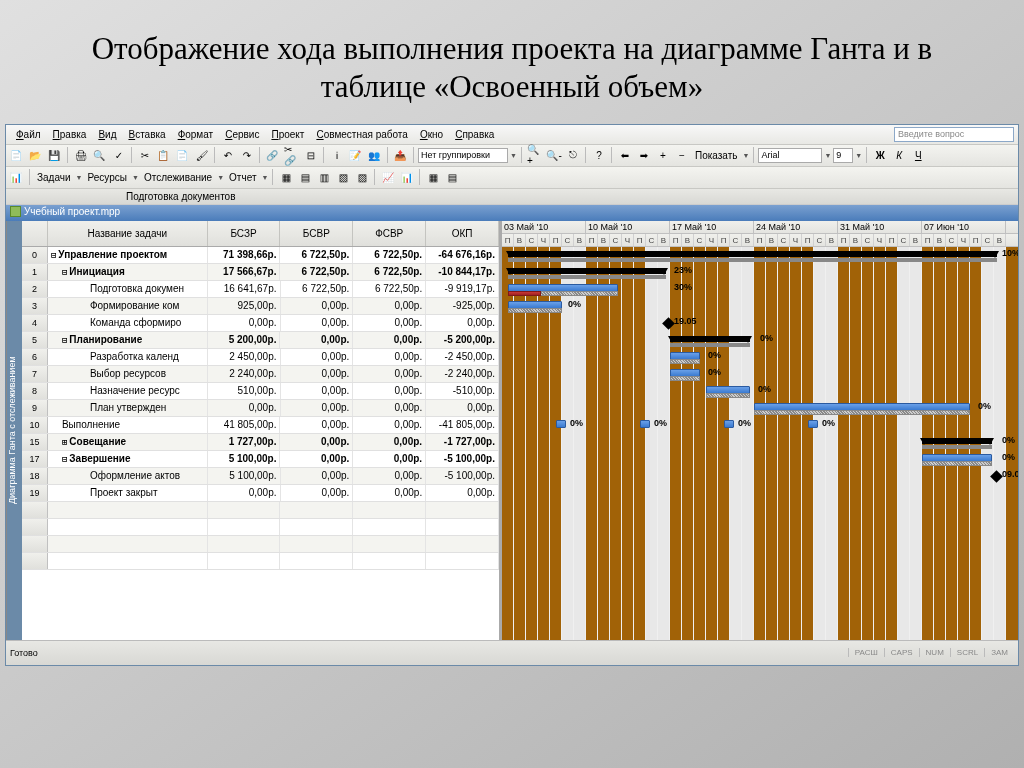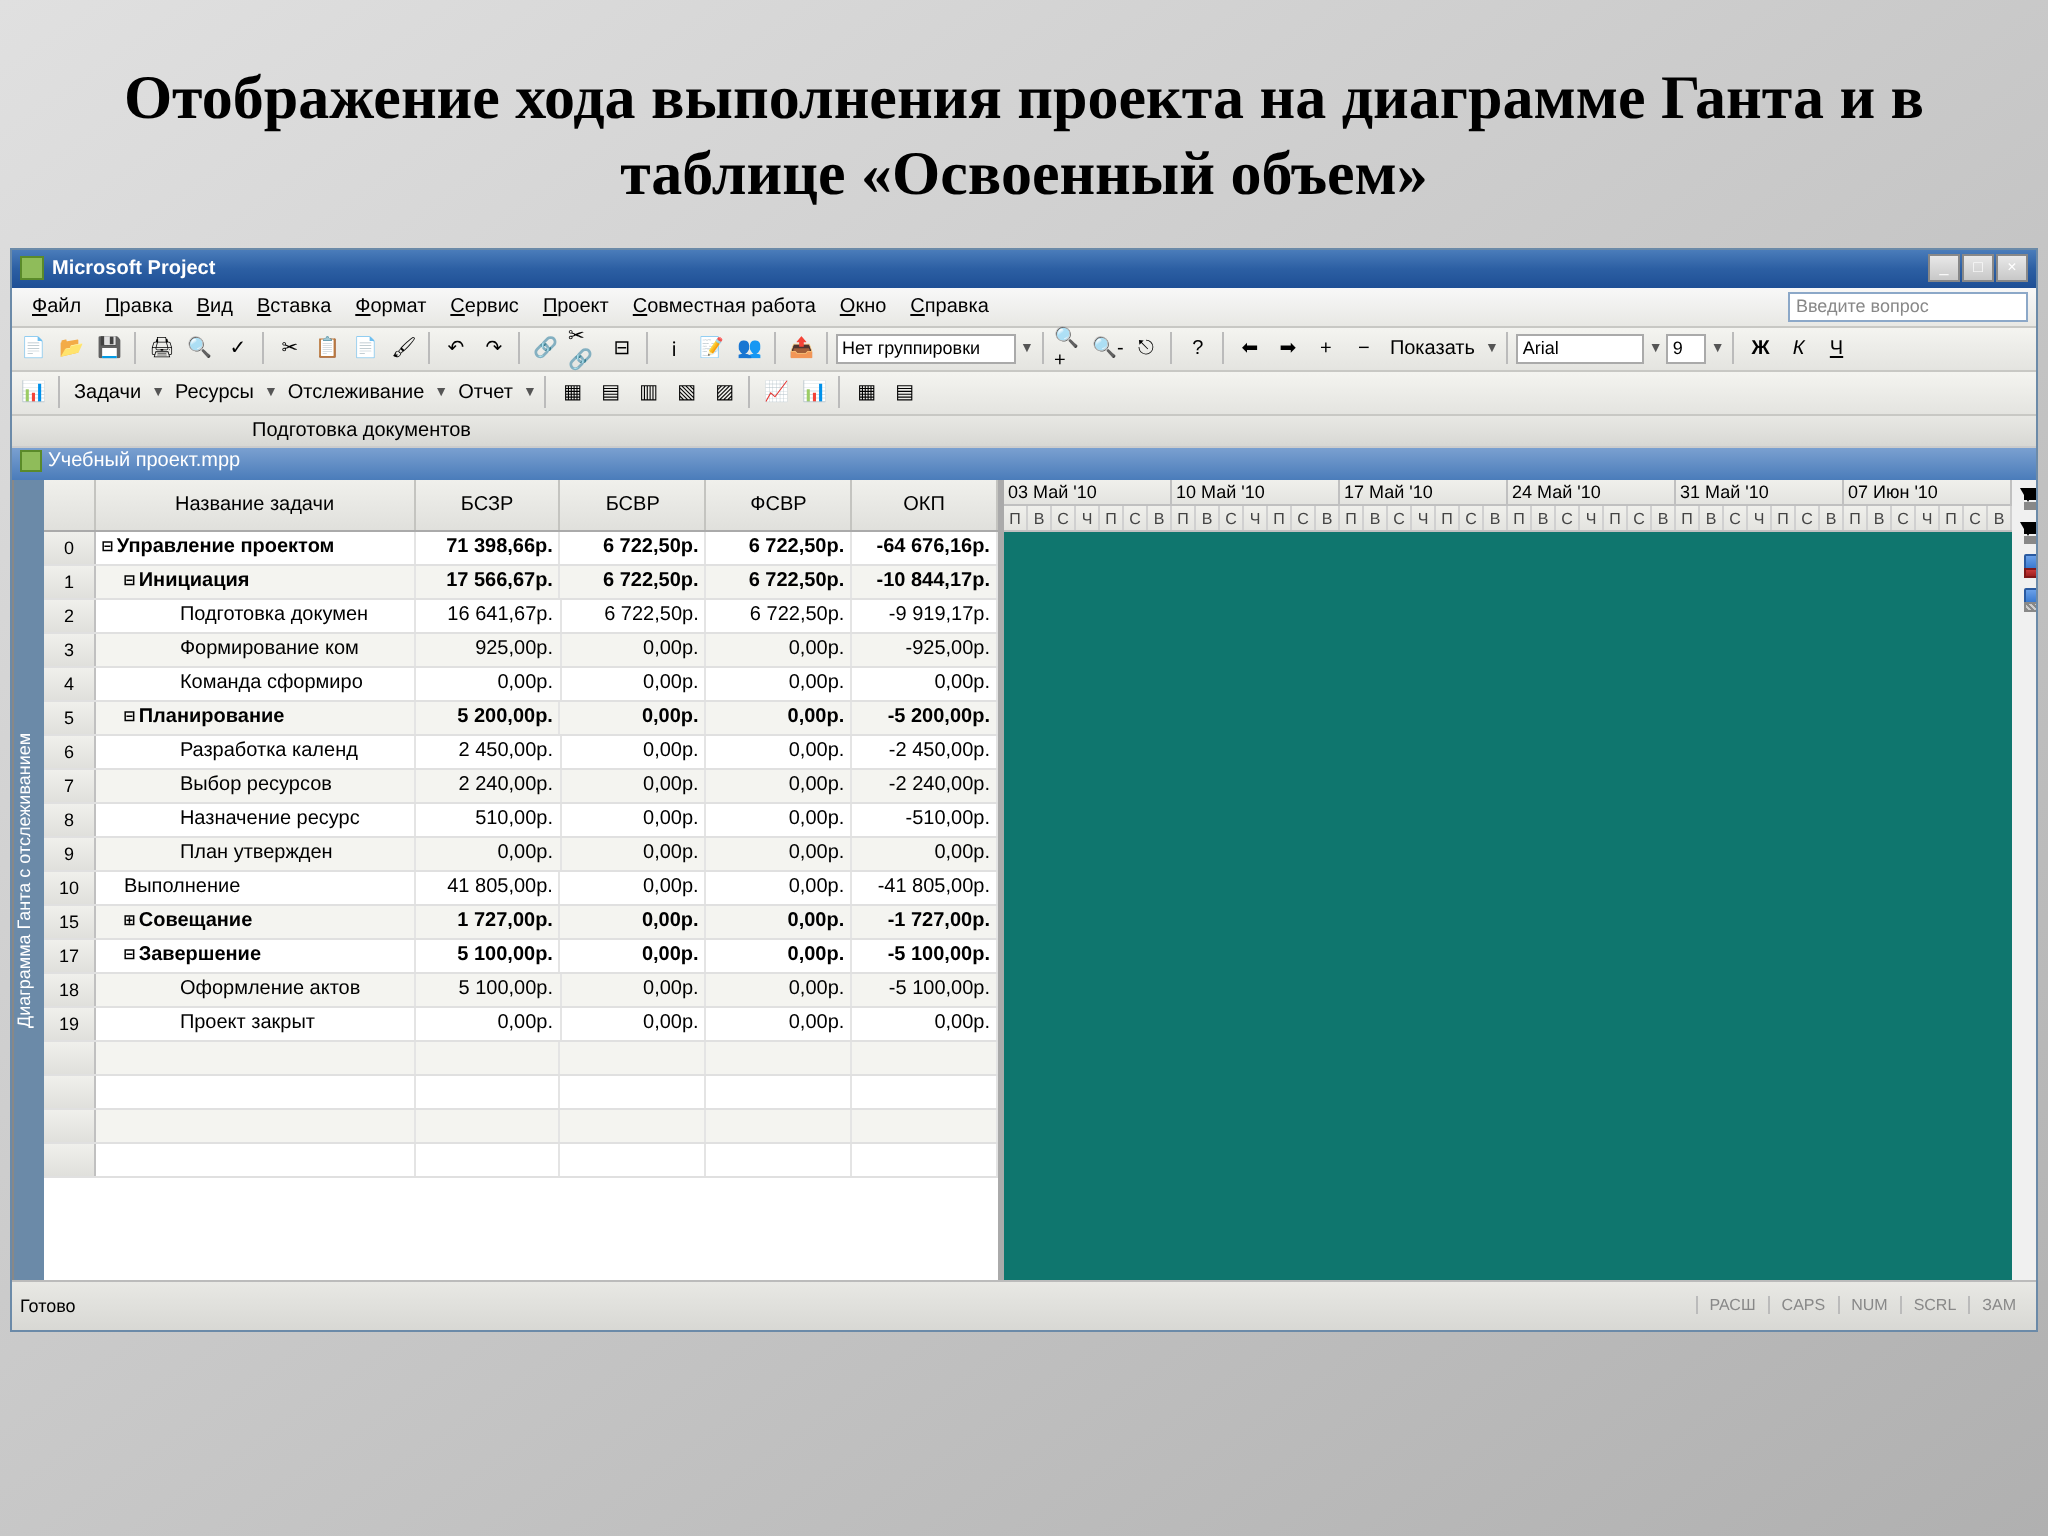--- a/index.html
+++ b/index.html
@@ -1,17 +1,17 @@
 <!DOCTYPE html>
 <html><head>
 <meta charset="utf-8">
 <style>
 *{margin:0;padding:0;box-sizing:border-box;font-family:Tahoma,Arial,sans-serif}
 body{width:1024px;height:768px;background:linear-gradient(145deg,#e0e0e0 0%,#c8c8c8 50%,#b0b0b0 100%);overflow:hidden}
-.slide-title{text-align:center;font-family:"Times New Roman",serif;font-size:31px;font-weight:bold;color:#000;padding:30px 60px 18px;line-height:1.22}
+.slide-title{text-align:center;font-family:"Times New Roman",serif;font-size:31px;font-weight:normal;color:#000;padding:30px 60px 18px;line-height:1.22}
 .app-window{margin:0 5px;border:1px solid #6b8aa8;background:#fff;height:542px;display:flex;flex-direction:column;font-size:9px}
 .title-bar{background:linear-gradient(to bottom,#4a7cba 0%,#2c5fa3 50%,#1e4f95 100%);height:19px;display:flex;align-items:center;padding:0 4px;color:#fff}
 .title-bar-icon{width:12px;height:12px;background:#8fbc5a;margin-right:4px;border:1px solid #5a8a2a}
 .title-bar-text{flex:1;font-size:10px;font-weight:bold}
 .title-bar-controls{display:flex;gap:1px}
 .tb-btn{width:16px;height:14px;background:linear-gradient(to bottom,#e8e8e8,#c8c8c8);border:1px solid #888;font-size:8px;text-align:center;line-height:12px}
 .menu-bar{background:linear-gradient(to bottom,#f8f8f8,#e8e8e4);height:20px;display:flex;align-items:center;padding:0 4px;border-bottom:1px solid #c8c8c4}
 .menu-item{padding:2px 6px;font-size:10px;cursor:default}
 .menu-item:first-letter{text-decoration:underline}
 .help-box{margin-left:auto;width:120px;height:15px;background:#fff;border:1px solid #8ca8c8;font-size:9px;padding:1px 3px;color:#888}
@@ -33,21 +33,21 @@
 .grid-row{display:flex;height:17px;background:#fff;border-bottom:1px solid #e0e0e0}
 .grid-row.alt{background:#f4f4f0}
 .row-num{width:26px;background:linear-gradient(to bottom,#f0f0ec,#e0e0dc);border-right:1px solid #c0c0c0;display:flex;align-items:center;justify-content:center;font-size:9px}
 .cell{border-right:1px solid #e4e4e4;display:flex;align-items:center;padding:0 3px;font-size:10px;overflow:hidden;white-space:nowrap}
 .c-name{width:160px}
 .c-num{width:73px;justify-content:flex-end}
 .bold{font-weight:bold}
 .indent1{padding-left:14px}
 .indent2{padding-left:42px}
 .outline{font-family:monospace;font-size:9px;margin-right:2px}
-.gantt-pane{flex:1;display:flex;flex-direction:row;overflow:hidden;background:#0f766e}
+.gantt-pane{flex:1;display:flex;flex-direction:column;overflow:hidden;background:#a16207}
 .gantt-header{height:26px;display:flex;flex-direction:column}
 .gh-row{height:13px;display:flex;background:linear-gradient(to bottom,#f0f0ec,#e4e4e0);border-bottom:1px solid #c0c0c0}
 .gh-week{width:84px;border-right:1px solid #c0c0c0;font-size:9px;padding:0 2px;display:flex;align-items:center}
 .gh-day{width:12px;border-right:1px solid #d0d0d0;font-size:8px;text-align:center;line-height:13px;color:#444}
 .gantt-body{flex:1;position:relative;overflow:hidden}
 .gantt-grid{position:absolute;inset:0;display:flex}
 .gantt-col{width:12px;border-right:1px solid #f0f0f0;height:100%}
 .gantt-col.wknd{background:#e8e8e8}
 .gantt-rows{position:absolute;inset:0}
 .g-row{height:17px;position:relative;border-bottom:1px solid transparent}
@@ -67,29 +67,20 @@
 .status-text{flex:1}
 .status-ind{padding:0 6px;border-left:1px solid #bbb;color:#888;font-size:8px}
 </style>
 </head>
 <body>
 
 <div class="slide-title">Отображение хода выполнения проекта на диаграмме Ганта и в таблице «Освоенный объем»</div>
 
 <div class="app-window">
 
-  <div class="title-bar">
-    <div class="title-bar-icon"></div>
-    <div class="title-bar-text">Microsoft Project</div>
-    <div class="title-bar-controls">
-      <div class="tb-btn">_</div>
-      <div class="tb-btn">□</div>
-      <div class="tb-btn">×</div>
-    </div>
-  </div>
 
   <div class="menu-bar">
     <span class="menu-item">Файл</span>
     <span class="menu-item">Правка</span>
     <span class="menu-item">Вид</span>
     <span class="menu-item">Вставка</span>
     <span class="menu-item">Формат</span>
     <span class="menu-item">Сервис</span>
     <span class="menu-item">Проект</span>
     <span class="menu-item">Совместная работа</span>

